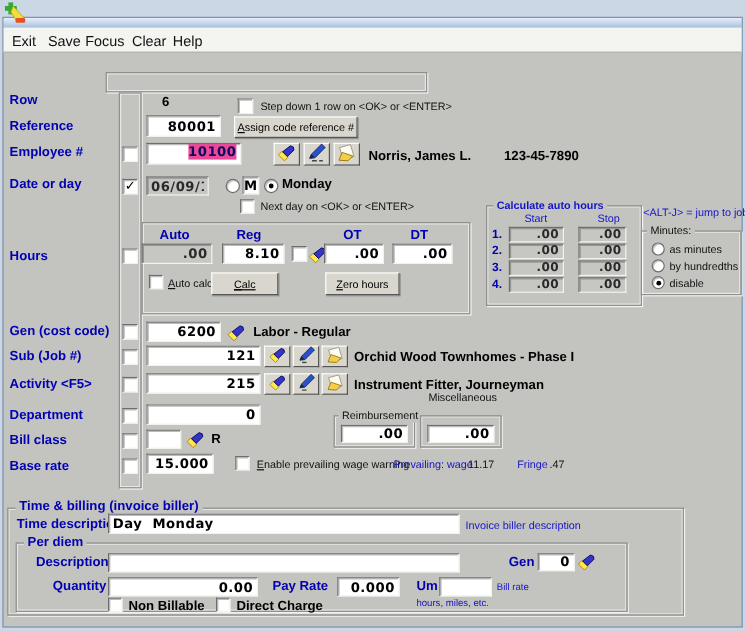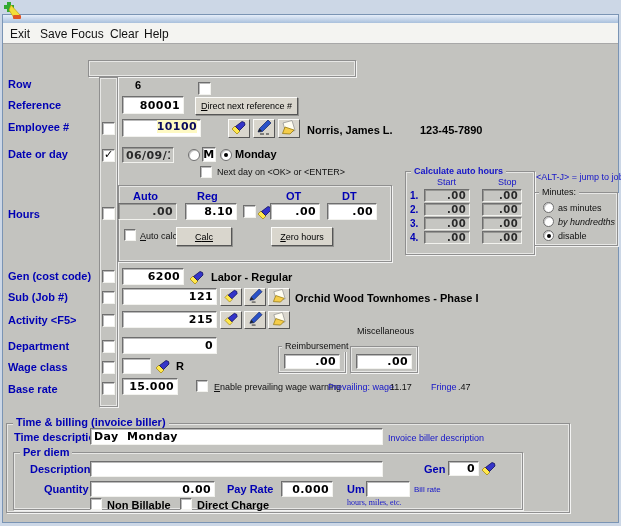--- a/index.html
+++ b/index.html
@@ -30,21 +30,21 @@
   .cb { width:13px; height:13px; background:#fff; border:1px solid; border-color:#6e6e6e #f2f2ee #f2f2ee #6e6e6e;
     box-shadow:inset 1px 1px 0 rgba(60,60,60,.35); }
   .cb.on::after { content:"✓"; position:absolute; left:1px; top:-2px; font:bold 11px "DejaVu Sans",sans-serif; color:#000; }
   .radio { width:12px; height:12px; border-radius:50%; background:#fff; border:1px solid #6e6e6e;
     box-shadow:inset 1px 1px 0 rgba(60,60,60,.3); }
   .radio.on::after { content:""; position:absolute; left:3px; top:3px; width:4px; height:4px; border-radius:50%; background:#000; }
   .gbox { border:1px solid #8f8f8f; box-shadow:inset 0 0 0 1px rgba(255,255,255,.6), 1px 1px 0 rgba(255,255,255,.8); }
   .patch { background:#c3c3bf; padding:0 3px; }
   .iconbtn { width:22px; height:19px; background:#d9d6cd; border:1px solid; border-color:#fcfcfa #565656 #565656 #fcfcfa;
     display:flex; align-items:center; justify-content:center; }
-  .sel { background:#fef9c3; color:#0a0a5e; }
+  .sel { background:#ec4899; color:#0a0a5e; }
 </style>
 </head>
 <body>
 
 <div class="screen">
 
   <div class="abs window"></div>
   <div class="abs titlestrip"></div>
   <span class="abs" style="left:4px;top:1px;width:22px;height:22px;">
     <svg viewBox="0 0 22 22" width="22" height="22">
@@ -67,29 +67,30 @@
 
   <div class="abs lbl" style="left:8px;top:78px;">Row</div>
   <div class="abs lbl" style="left:8px;top:99px;">Reference</div>
   <div class="abs lbl" style="left:8px;top:121px;">Employee #</div>
   <div class="abs lbl" style="left:8px;top:148px;text-align:right;">Date or day</div>
   <div class="abs lbl" style="left:8px;top:208px;">Hours</div>
   <div class="abs lbl" style="left:8px;top:270px;">Gen (cost code)</div>
   <div class="abs lbl" style="left:8px;top:291px;">Sub (Job #)</div>
   <div class="abs lbl" style="left:8px;top:314px;">Activity &lt;F5&gt;</div>
   <div class="abs lbl" style="left:8px;top:340px;">Department</div>
-  <div class="abs lbl" style="left:8px;top:361px;">Wage class</div>
+  <div class="abs lbl" style="left:8px;top:361px;">Bill class</div>
   <div class="abs lbl" style="left:8px;top:383px;">Base rate</div>
 
   <div class="abs txt" style="left:128px;top:79px;width:20px;text-align:center;">6</div>
   <span class="abs cb" style="left:198px;top:82px;"></span>
+  <div class="abs txt-sm" style="left:217px;top:84px;">Step down 1 row on &lt;OK&gt; or &lt;ENTER&gt;</div>
 
   <input class="abs field num" style="left: 122px; top: 96px; width: 62px; height: 18px;" value="80001">
   <button class="abs btn" style="left:195px;top:97px;width:103px;height:18px;">
-      <span class="accel">Direct next reference #</span>
+      <span class="accel">Assign code reference #</span>
     </button>
 
   <span class="abs cb" style="left:102px;top:122px;"></span>
   <div class="abs field" style="left:122px;top:119px;width:79px;height:18px;text-align:right;"><span class="sel">10100</span></div>
   <button class="abs iconbtn" style="left:228px;top:119px;">
     <span><svg viewBox="0 0 16 16" width="16" height="16">
           <polygon points="1,10 6,15 9,12 4,7" fill="#ffe84d" stroke="#a08000" stroke-width="0.7"></polygon>
           <polygon points="4.5,7.5 8.5,11.5 14,6 13.5,3.5 11,2.5" fill="#3434c8" stroke="#000050" stroke-width="0.7"></polygon>
         </svg></span>
   </button>
@@ -160,21 +161,21 @@
   <div class="abs lbl" style="left:410px;top:231px;font-size:10px;">4.</div>
   <input class="abs field num dis" style="left: 424px; top: 231px; width: 46px; height: 13px; font-size: 10px;" value=".00">
   <input class="abs field num dis" style="left: 482px; top: 231px; width: 40px; height: 13px; font-size: 10px;" value=".00">
 
   <div class="abs lbl-sm" style="left:536px;top:172px;">&lt;ALT-J&gt; = jump to job</div>
   <div class="abs gbox" style="left:534px;top:192px;width:84px;height:54px;"></div>
   <div class="abs txt-sm patch" style="left:539px;top:187px;">Minutes:</div>
   <span class="abs radio" style="left:543px;top:202px;width:11px;height:11px;"></span>
   <div class="abs txt-sm" style="left:558px;top:203px;">as minutes</div>
   <span class="abs radio" style="left:543px;top:216px;width:11px;height:11px;"></span>
-  <div class="abs txt-sm" style="left:558px;top:217px;font-style:italic;">by hundredths</div>
+  <div class="abs txt-sm" style="left:558px;top:217px;">by hundredths</div>
   <span class="abs radio on" style="left:543px;top:230px;width:11px;height:11px;"></span>
   <div class="abs txt-sm" style="left:558px;top:231px;">disable</div>
 
   <span class="abs cb" style="left:102px;top:270px;"></span>
   <input class="abs field num" style="left: 122px; top: 268px; width: 62px; height: 17px;" value="6200">
   <span class="abs" style="left:189px;top:269px;width:16px;height:16px;"><svg viewBox="0 0 16 16" width="16" height="16">
         <polygon points="1,10 6,15 9,12 4,7" fill="#ffe84d" stroke="#a08000" stroke-width="0.7"></polygon>
         <polygon points="4.5,7.5 8.5,11.5 14,6 13.5,3.5 11,2.5" fill="#3434c8" stroke="#000050" stroke-width="0.7"></polygon>
       </svg></span>
   <div class="abs txt" style="left:211px;top:271px;">Labor - Regular</div>
@@ -216,20 +217,21 @@
           <polygon points="2,13 3.5,9.5 6,12" fill="#222"></polygon>
           <line x1="4" y1="15" x2="8" y2="15" stroke="#444" stroke-width="1.2"></line>
         </svg></span>
     </button>
   <button class="abs iconbtn" style="left:268px;top:311px;height:18px;">
       <span><svg viewBox="0 0 16 16" width="15" height="15">
           <polygon points="2,4 11,1.5 14,11.5 5,14" fill="#fffdf0" stroke="#8a8a8a" stroke-width="0.7"></polygon>
           <polygon points="1.5,14.5 4,8 13,11 9,15" fill="#f5cd4a" stroke="#8a6d00" stroke-width="0.7"></polygon>
         </svg></span>
     </button>
+  <div class="abs txt" style="left:295px;top:315px;">Instrument Fitter, Journeyman</div>
 
   <span class="abs cb" style="left:102px;top:340px;"></span>
   <input class="abs field num" style="left: 122px; top: 337px; width: 95px; height: 17px;" value="0">
 
   <span class="abs cb" style="left:102px;top:361px;"></span>
   <input class="abs field" style="left: 122px; top: 358px; width: 29px; height: 16px;" value="">
   <span class="abs" style="left:155px;top:358px;width:16px;height:16px;"><svg viewBox="0 0 16 16" width="16" height="16">
         <polygon points="1,10 6,15 9,12 4,7" fill="#ffe84d" stroke="#a08000" stroke-width="0.7"></polygon>
         <polygon points="4.5,7.5 8.5,11.5 14,6 13.5,3.5 11,2.5" fill="#3434c8" stroke="#000050" stroke-width="0.7"></polygon>
       </svg></span>
@@ -268,20 +270,20 @@
         <polygon points="4.5,7.5 8.5,11.5 14,6 13.5,3.5 11,2.5" fill="#3434c8" stroke="#000050" stroke-width="0.7"></polygon>
       </svg></span>
 
   <div class="abs lbl" style="left:44px;top:483px;">Quantity</div>
   <input class="abs field num" style="left: 90px; top: 481px; width: 125px; height: 16px;" value="0.00">
   <div class="abs lbl" style="left:227px;top:483px;">Pay Rate</div>
   <input class="abs field num" style="left: 281px; top: 481px; width: 52px; height: 16px;" value="0.000">
   <div class="abs lbl" style="left:347px;top:483px;">Um</div>
   <input class="abs field" style="left: 366px; top: 481px; width: 44px; height: 16px;" value="">
   <div class="abs lbl-xs" style="left:414px;top:485px;">Bill rate</div>
-  <div class="abs lbl-xs" style="left:347px;top:498px;font-family:Liberation Serif, serif;">hours, miles, etc.</div>
+  <div class="abs lbl-xs" style="left:347px;top:498px;">hours, miles, etc.</div>
 
   <span class="abs cb" style="left:90px;top:498px;width:12px;height:12px;"></span>
   <div class="abs txt" style="left:107px;top:499px;">Non Billable</div>
   <span class="abs cb" style="left:180px;top:498px;width:12px;height:12px;"></span>
   <div class="abs txt" style="left:197px;top:499px;">Direct Charge</div>
 
 </div>
 
 </body></html>

